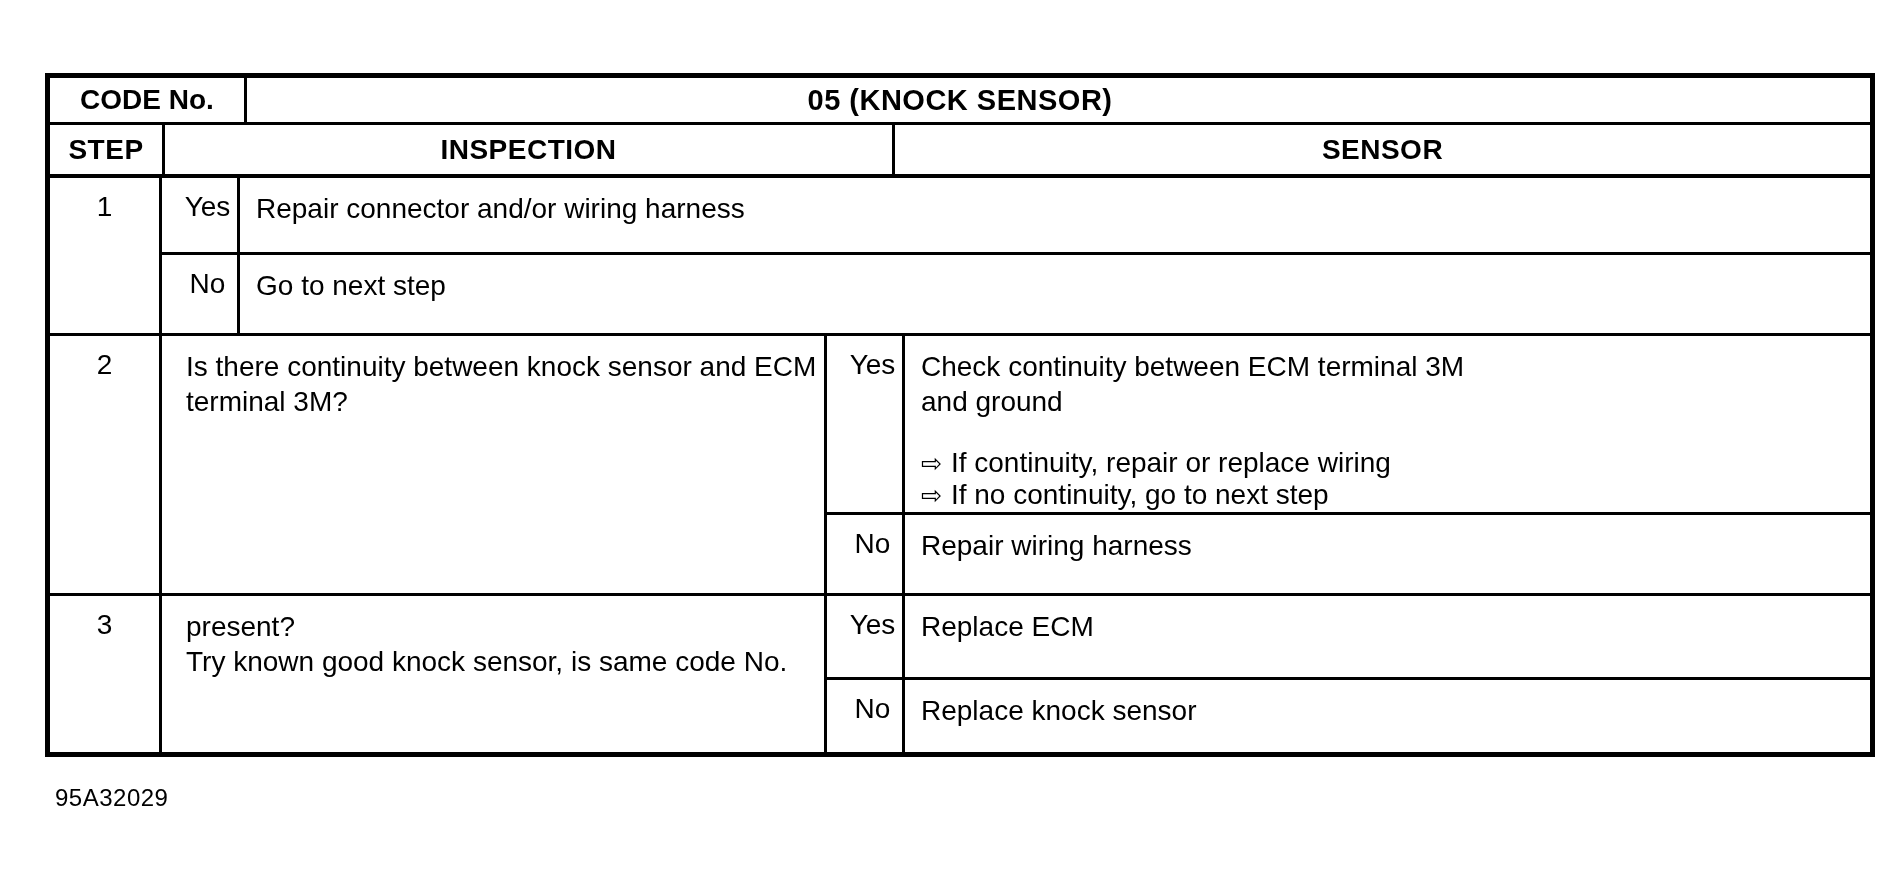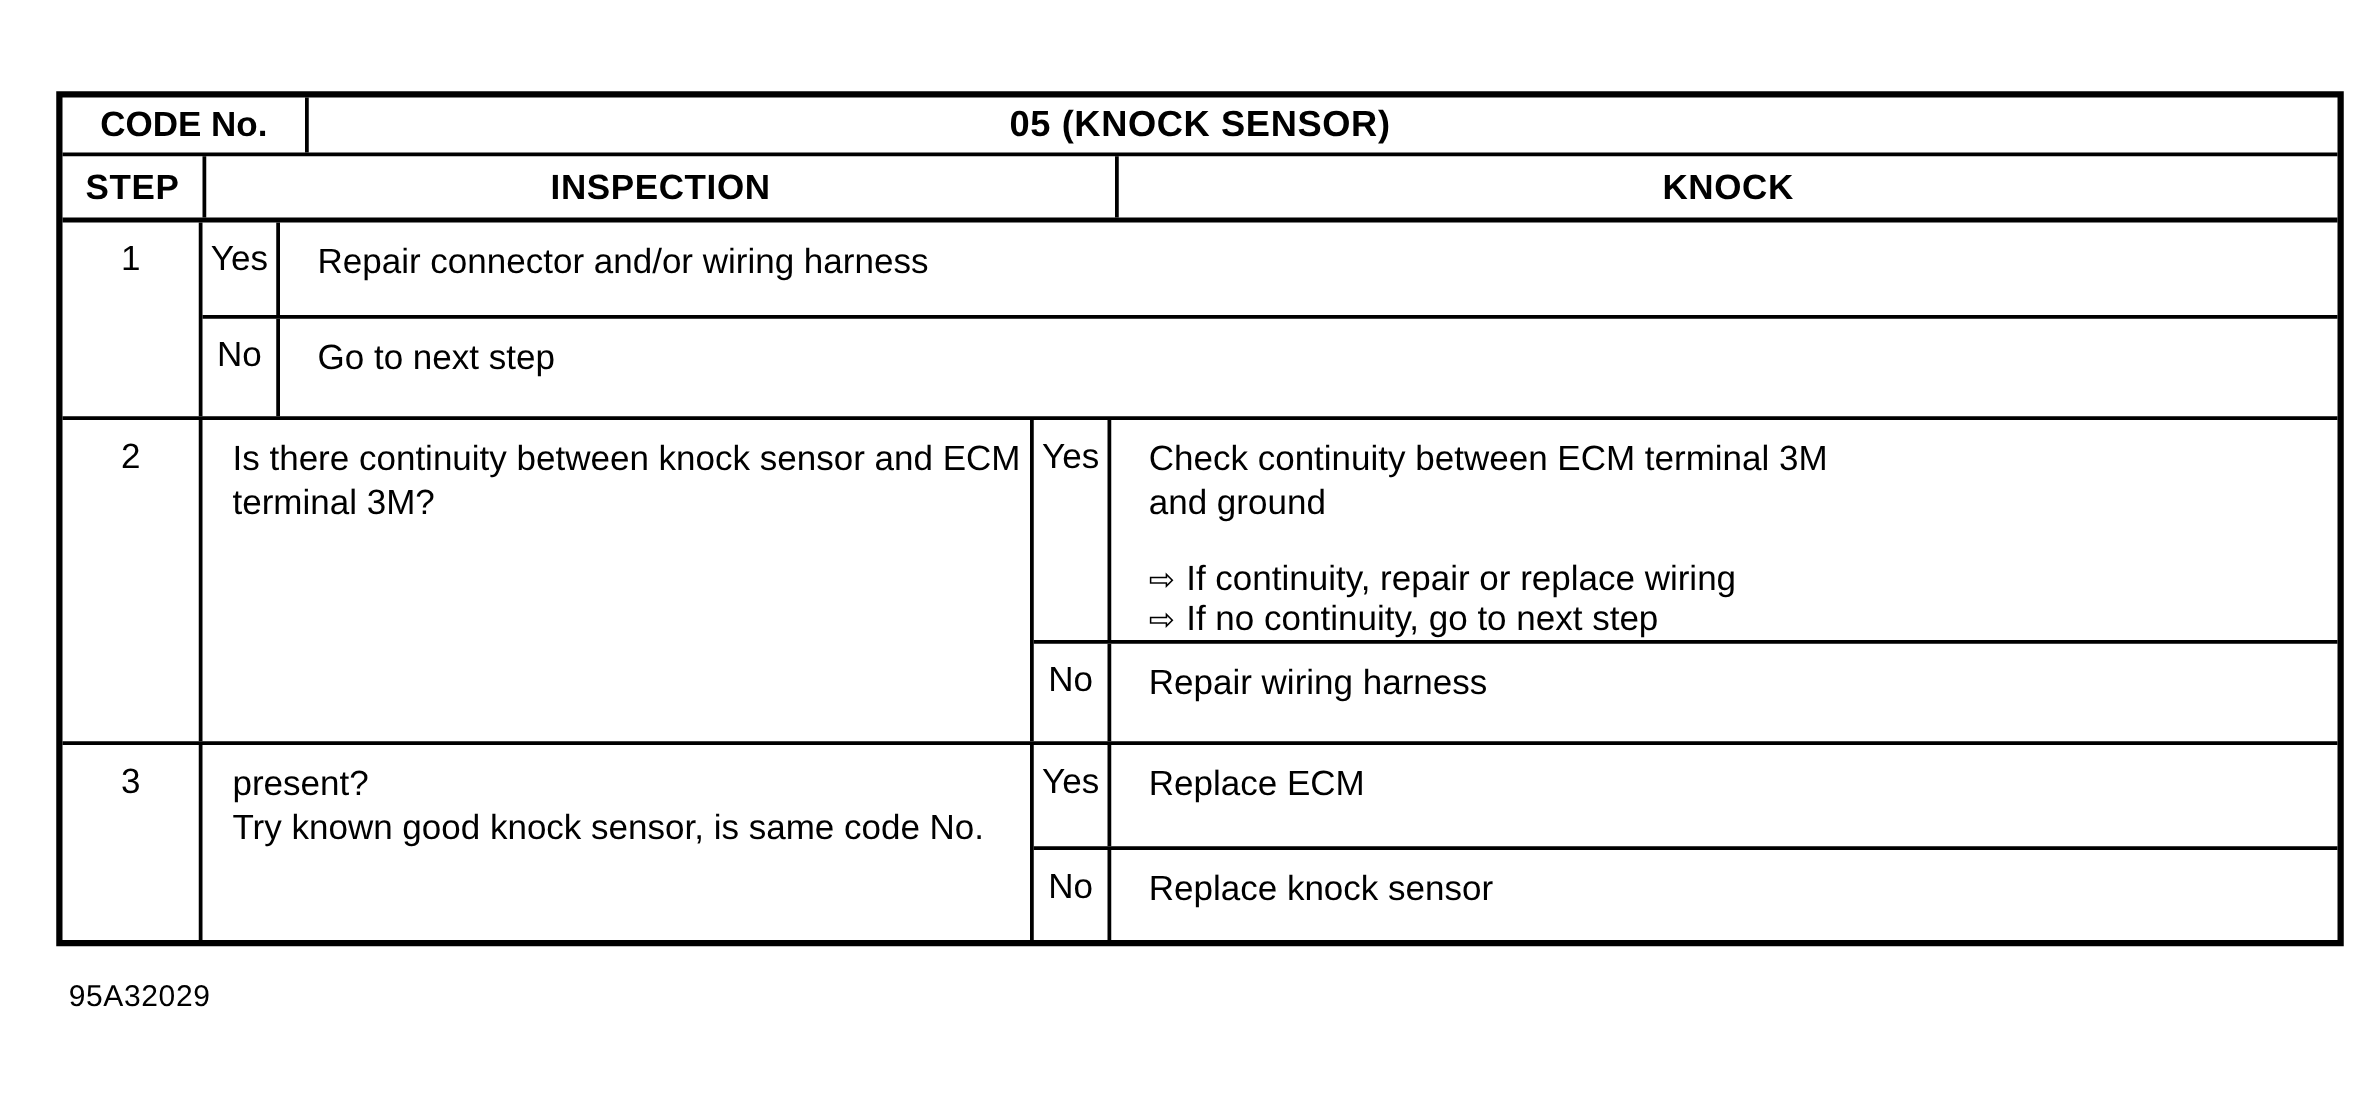--- a/index.html
+++ b/index.html
@@ -122,24 +122,25 @@
   .branch-no { flex: 1; }
 
   .ans-cell {
     width: 62px;
     flex: 0 0 62px;
     border-right: 3px solid #000;
     text-align: center;
     padding-top: 13px;
     font-size: 28px;
     box-sizing: border-box;
+    margin-left: 16px;
   }
   .act-cell {
     flex: 1;
-    padding: 13px 0 0 30px;
+    padding: 13px 0 0 16px;
     font-size: 28px;
     line-height: 35px;
     box-sizing: border-box;
   }
   .act-line { white-space: nowrap; }
 
   .cond-block { margin-top: 28px; }
   .cond-line {
     display: flex;
     align-items: baseline;
@@ -167,21 +168,21 @@
 <div class="doc-table">
 
   <div class="row-code">
     <div class="code-cell">CODE No.</div>
     <div class="code-value">05 (KNOCK SENSOR)</div>
   </div>
 
   <div class="row-head">
     <div class="h-step">STEP</div>
     <div class="h-insp">INSPECTION</div>
-    <div class="h-act">KNOCK</div>
+    <div class="h-act">SENSOR</div>
   </div>
 
   <div class="row-step row-step1">
     <div class="step-cell">1</div>
     <div class="branches">
       <div class="branch branch-yes">
         <div class="ans-cell">Yes</div>
         <div class="act-cell">
           <div class="act-line">Repair connector and/or wiring harness</div>
         </div>

